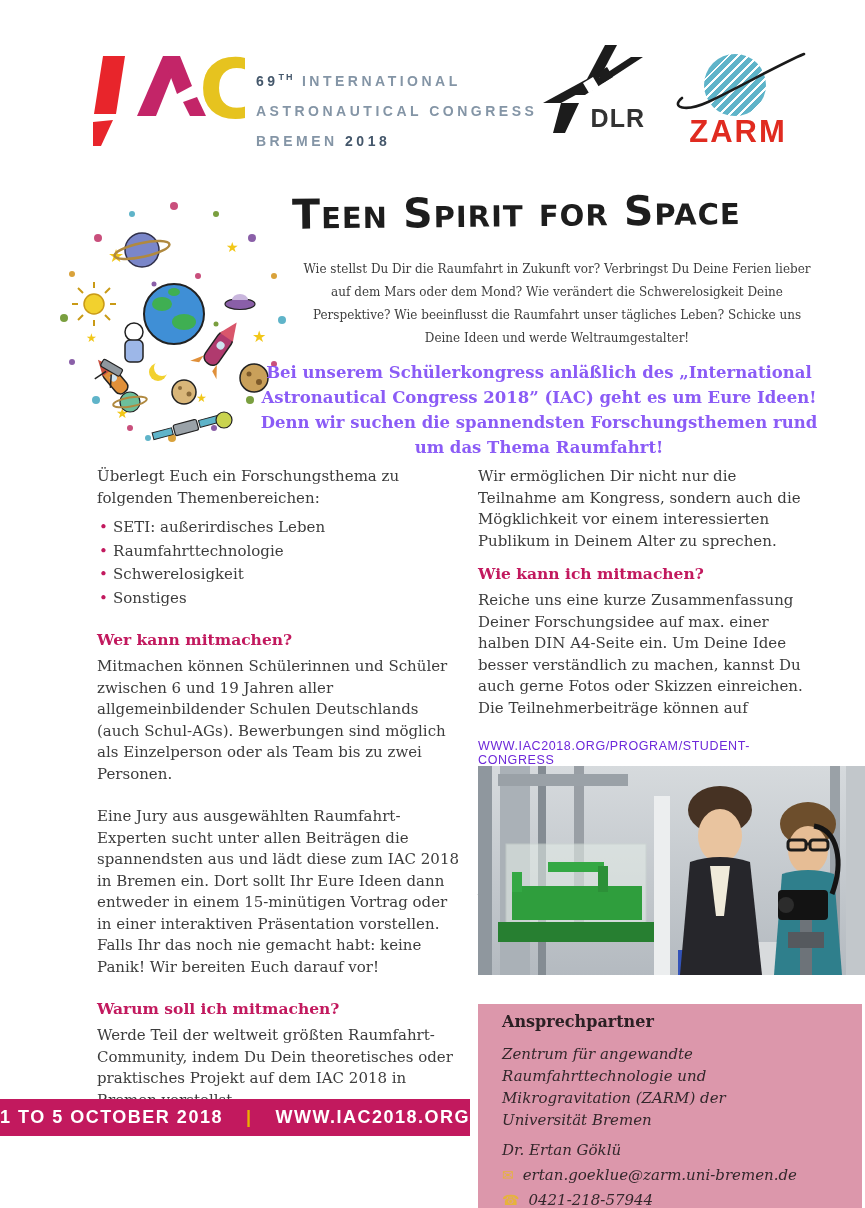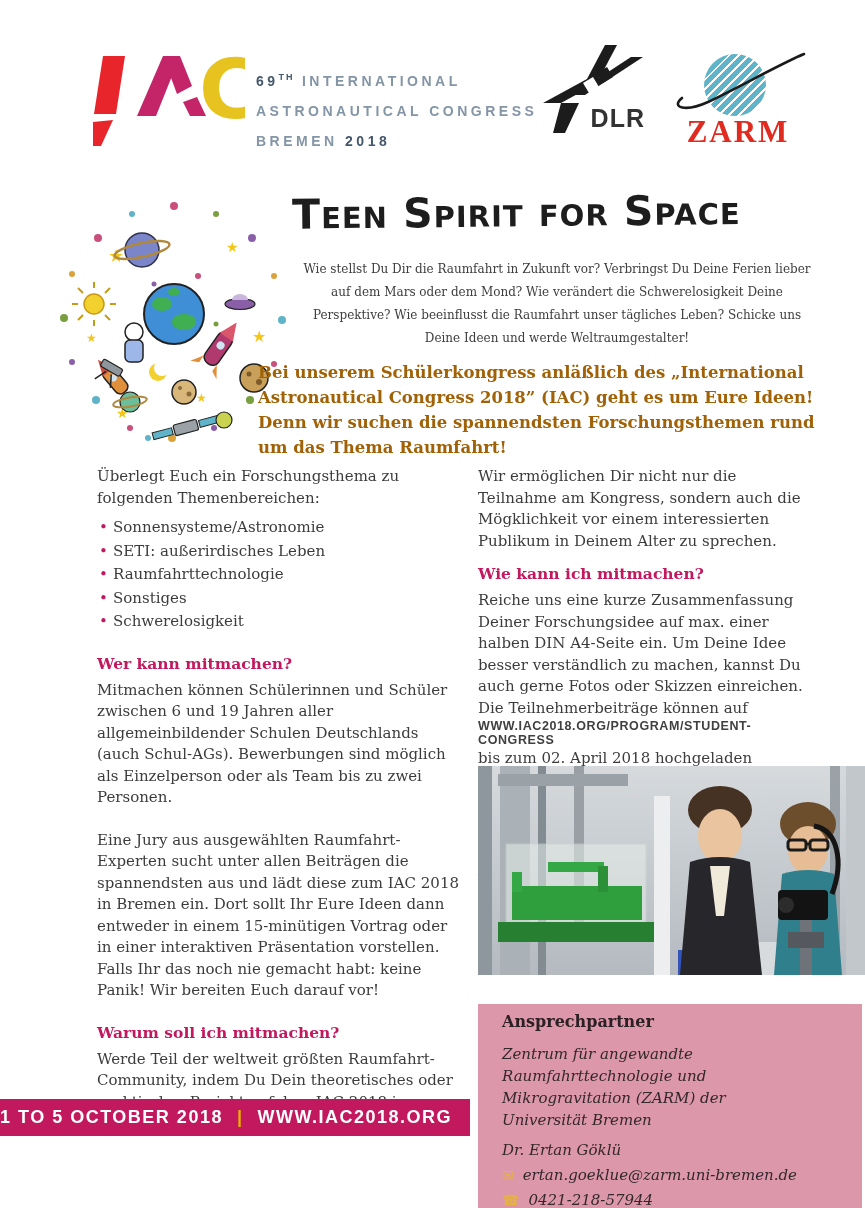--- a/index.html
+++ b/index.html
@@ -33,42 +33,42 @@
   }
   .zarm-logo { position: absolute; left: 668px; top: 50px; width: 140px; height: 100px; }
   .zarm-globe {
     position: absolute; left: 36px; top: 4px; width: 62px; height: 62px;
     border-radius: 50%;
     background: repeating-linear-gradient(315deg, #5fb4c9 0px, #5fb4c9 5px, #ffffff 5px, #ffffff 7px);
   }
   .zarm-swoosh { position: absolute; left: 0; top: 0; }
   .zarm-text {
     position: absolute; left: 0; top: 64px; width: 140px; text-align: center;
-    font-family: Liberation Serif, serif; font-weight: bold;
+    font-family: Liberation Sans, sans-serif; font-weight: bold;
     font-size: 31px; color: #e02b20; letter-spacing: 2px;
   }
 
   
   .doodle-circle { position: absolute; left: 56px; top: 192px; width: 236px; height: 264px; }
   .hero-title {
     position: absolute; left: 292px; top: 188px; width: 505px;
     font-family: "DejaVu Sans", sans-serif;
     font-variant: small-caps;
     font-weight: 800; font-size: 41px; color: #1d1d1d;
     letter-spacing: 1px; transform: rotate(-0.6deg);
     white-space: nowrap;
   }
   .hero-intro {
     position: absolute; left: 296px; top: 258px; width: 522px;
     text-align: center; font-size: 12px; line-height: 23px; color: #3d3d3d;
   }
   .hero-callout {
     position: absolute; left: 258px; top: 360px; width: 562px;
-    font-weight: bold; font-size: 16.5px;
-    line-height: 25px; color: #a16207;
+    text-align: center; font-weight: bold; font-size: 16.5px;
+    line-height: 25px; color: #8b5cf6;
   }
 
   
   .col-left  { position: absolute; left: 97px;  top: 466px; width: 362px; }
   .col-right { position: absolute; left: 478px; top: 466px; width: 340px; }
   .section { margin-bottom: 21px; }
   .section h3 {
     font-size: 15.5px; font-weight: bold; color: #c2195e; margin-bottom: 7px;
   }
   .section p, .col-right p { font-size: 15px; line-height: 21.5px; color: #3c3c3c; }
@@ -76,24 +76,24 @@
   .topics li {
     position: relative; padding-left: 16px;
     font-size: 15px; line-height: 21.5px; margin-bottom: 2px;
   }
   .topics li::before {
     content: "•"; position: absolute; left: 2px; top: 0;
     color: #c2195e; font-size: 15px;
   }
   .rc-intro { margin-bottom: 12px; }
   .url-link {
-    display: block; margin: 0 0 1px 0;
+    display: block; margin: 20px 0 1px 0;
     font-family: "Liberation Sans", sans-serif;
-    font-weight: bold; font-size: 12.5px; letter-spacing: 0.6px;
-    color: #404040; text-decoration: none;
+    font-weight: normal; font-size: 12.5px; letter-spacing: 0.6px;
+    color: #6d28d9; text-decoration: none;
   }
   .support-note { margin-top: 26px; font-style: italic; font-size: 14.5px; line-height: 21px; color: #4a4a4a; }
 
   
   .photo {
     position: absolute; left: 478px; top: 766px; width: 387px; height: 209px;
     overflow: hidden;
   }
 
   
@@ -104,21 +104,21 @@
   .contact-box h3 { font-size: 16px; font-weight: bold; color: #2c2024; margin-bottom: 12px; }
   .contact-org { font-style: italic; font-size: 15px; line-height: 22px; color: #33272b; width: 300px; }
   .contact-person { font-style: italic; font-size: 15px; color: #33272b; margin-top: 10px; }
   .contact-row { display: flex; align-items: center; gap: 9px; margin-top: 7px; }
   .gold-icon { color: #e6b33c; font-size: 14px; font-style: normal; line-height: 1; }
   .contact-row span.val { font-style: italic; font-size: 15px; color: #33272b; }
 
   
   .footer-bar {
     position: absolute; left: 0; top: 1099px; width: 470px; height: 37px;
-    background: #c2195e; display: flex; align-items: center; justify-content: flex-start;
+    background: #c2195e; display: flex; align-items: center; justify-content: space-between;
     gap: 14px;
     font-family: "Liberation Sans", sans-serif; font-weight: bold;
     font-size: 18px; letter-spacing: 1.5px; color: #ffffff; white-space: nowrap;
   }
   .footer-bar .sep { color: #eab000; font-weight: bold; }
 </style>
 </head>
 <body>
 
 <div id="page">
@@ -265,25 +265,24 @@
   </div>
 
   <div class="hero-title">Teen Spirit for Space</div>
   <p class="hero-intro">Wie stellst Du Dir die Raumfahrt in Zukunft vor? Verbringst Du Deine Ferien lieber auf dem Mars oder dem Mond? Wie verändert die Schwerelosigkeit Deine Perspektive? Wie beeinflusst die Raumfahrt unser tägliches Leben? Schicke uns Deine Ideen und werde Weltraumgestalter!</p>
   <p class="hero-callout">Bei unserem Schülerkongress anläßlich des „International Astronautical Congress 2018” (IAC) geht es um Eure Ideen! Denn wir suchen die spannendsten Forschungsthemen rund um das Thema Raumfahrt!</p>
 
   <div class="col-left">
     <div class="section">
       <p>Überlegt Euch ein Forschungsthema zu folgenden Themenbereichen:</p>
       <ul class="topics">
-        <li>Sonnensysteme/Astronomie</li>
         <li>SETI: außerirdisches Leben</li>
         <li>Raumfahrttechnologie</li>
+        <li>Schwerelosigkeit</li>
         <li>Sonstiges</li>
-        <li>Schwerelosigkeit</li>
       </ul>
     </div>
     <div class="section">
       <h3>Wer kann mitmachen?</h3>
       <p>Mitmachen können Schülerinnen und Schüler zwischen 6 und 19 Jahren aller allgemeinbildender Schulen Deutschlands (auch Schul-AGs). Bewerbungen sind möglich als Einzelperson oder als Team bis zu zwei Personen.</p>
     </div>
     <div class="section">
       <p>Eine Jury aus ausgewählten Raumfahrt-Experten sucht unter allen Beiträgen die spannendsten aus und lädt diese zum IAC 2018 in Bremen ein. Dort sollt Ihr Eure Ideen dann entweder in einem 15-minütigen Vortrag oder in einer interaktiven Präsentation vorstellen. Falls Ihr das noch nie gemacht habt: keine Panik! Wir bereiten Euch darauf vor!</p>
     </div>
     <div class="section">

